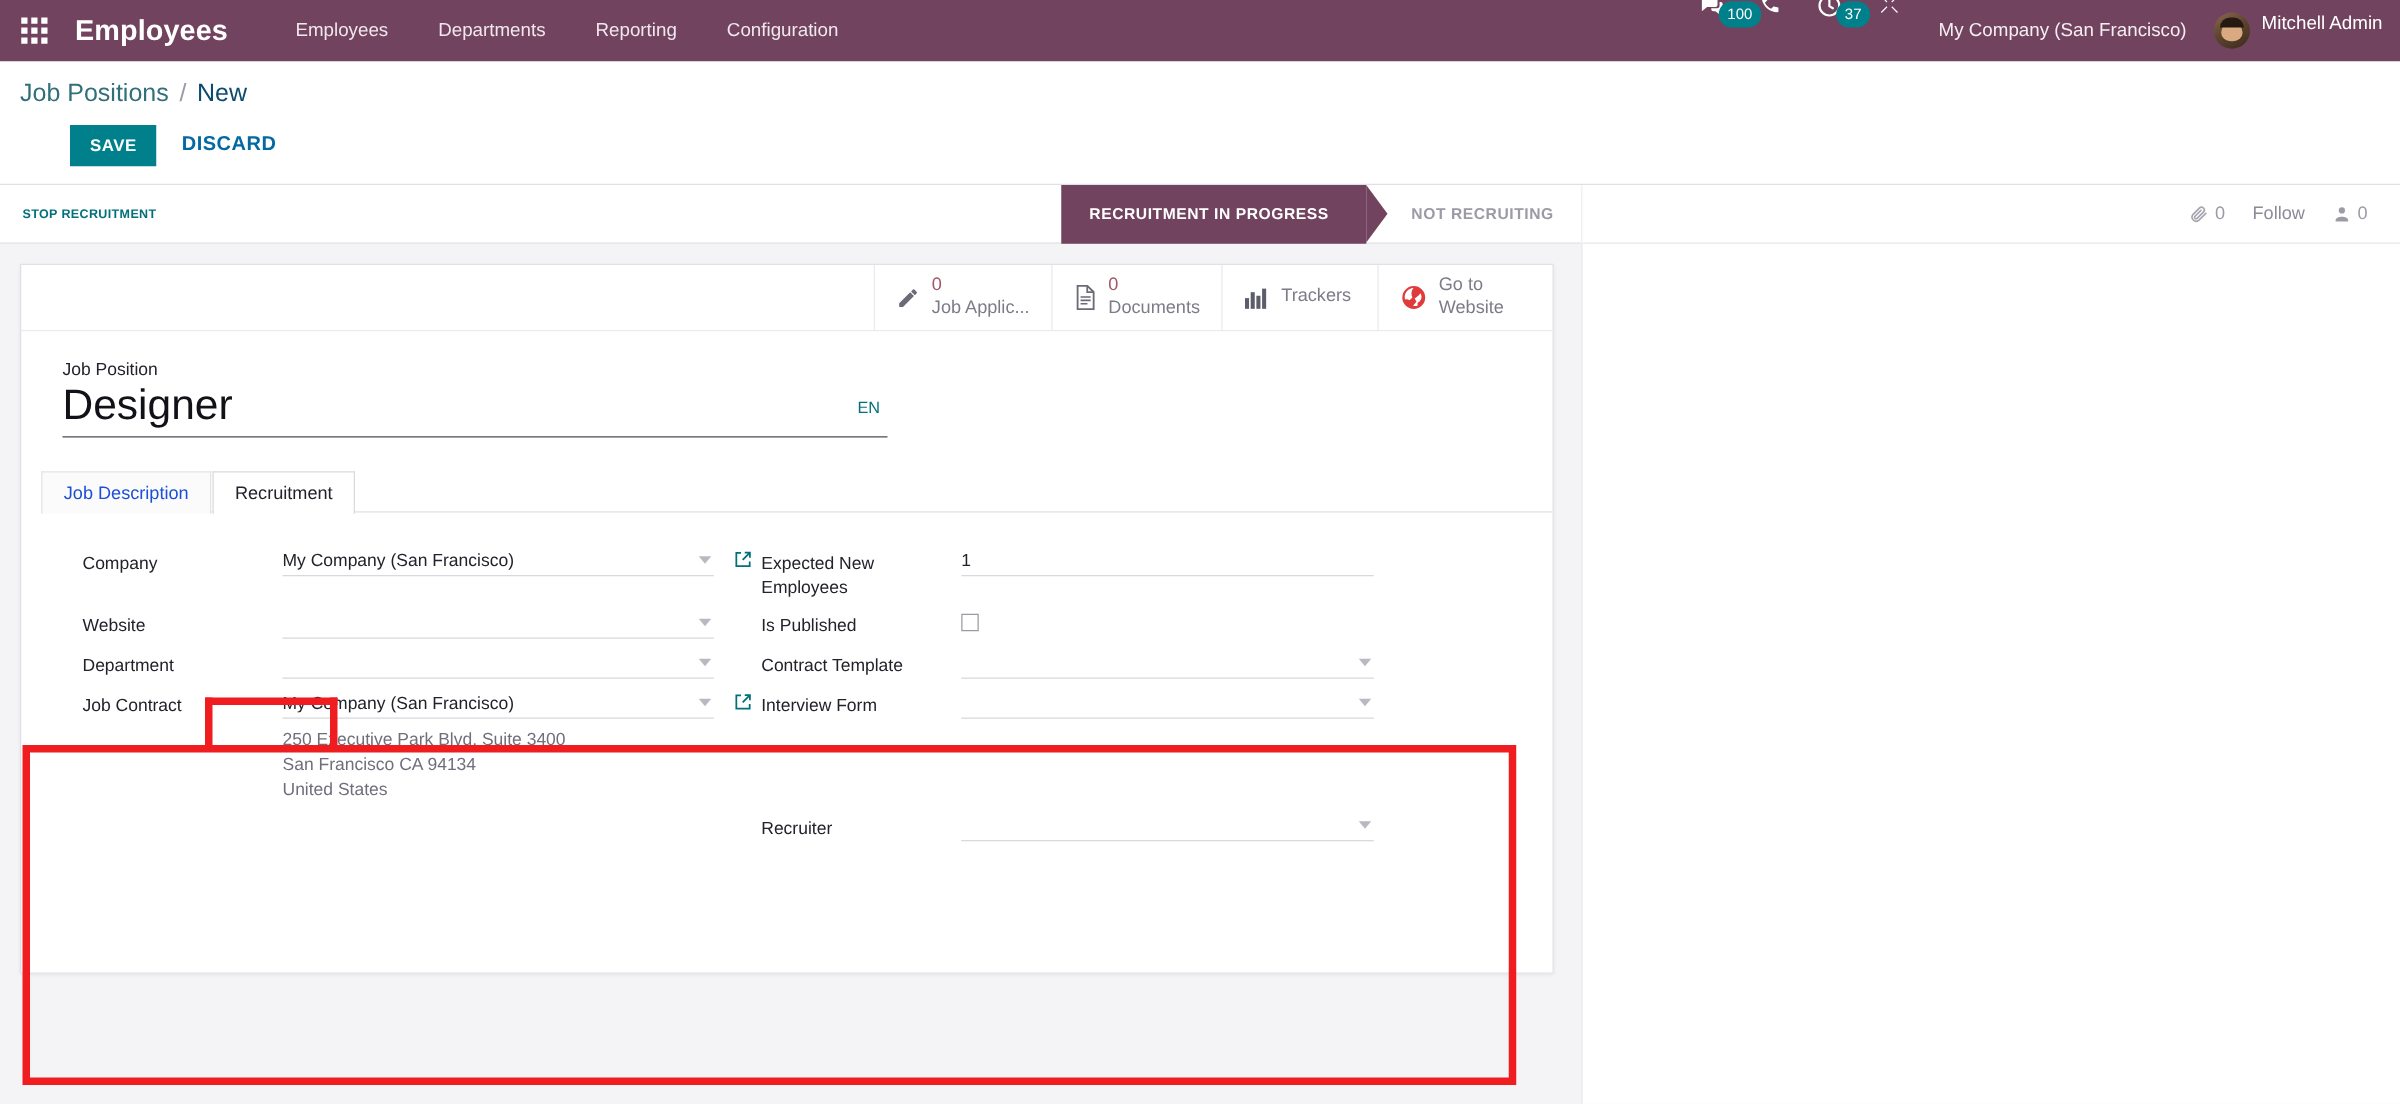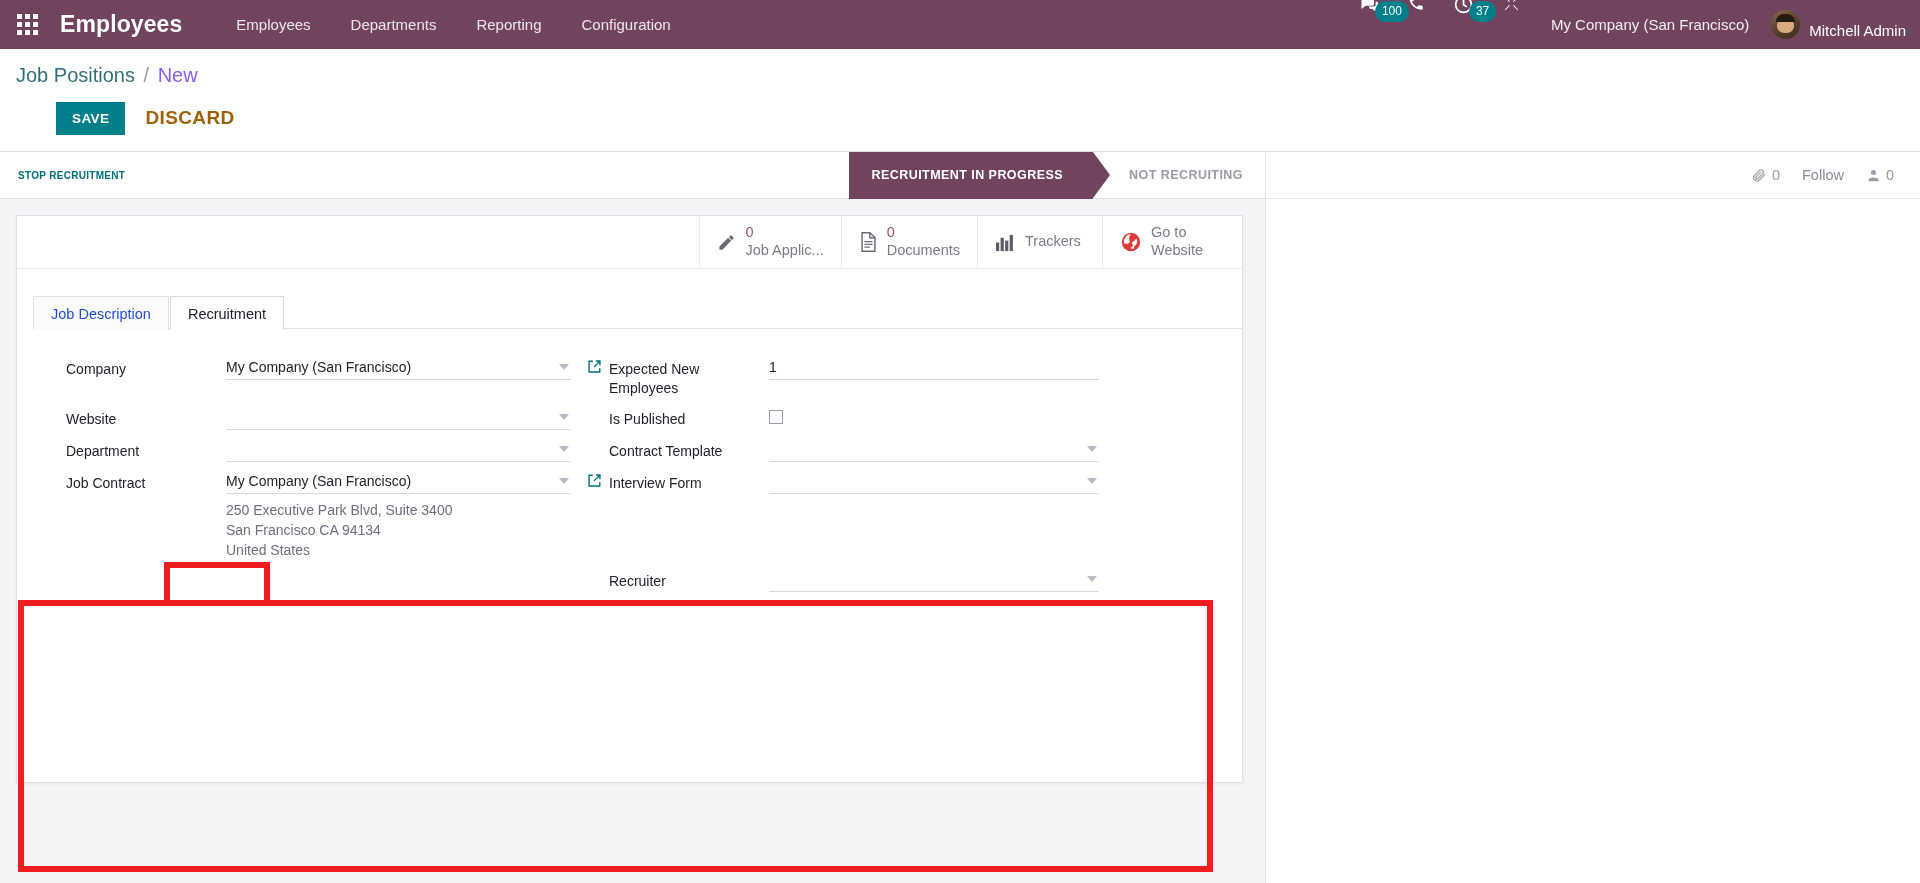--- a/index.html
+++ b/index.html
@@ -83,21 +83,21 @@
     text-align: center;
   }
   .company-name {
     font-size: 15px;
     color: #f4eef2;
     padding: 0 16px;
     cursor: pointer;
     white-space: nowrap;
   }
   .user-menu {
-    display: flex; align-items: flex-end; gap: 9px;
+    display: flex; align-items: flex-start; gap: 9px;
     padding-left: 6px; cursor: pointer;
   }
   .avatar {
     width: 29px; height: 29px; border-radius: 50%;
     background: linear-gradient(150deg,#8a6b4e 0%, #5f4530 45%, #3c2a1c 100%);
     position: relative; overflow: hidden;
     flex: 0 0 auto;
   }
   .avatar::after {
     content: ""; position: absolute;
@@ -118,42 +118,42 @@
     border-bottom: 1px solid #dfdfe4;
   }
   .breadcrumb {
     font-size: 20px;
     padding: 0 0 0 16px;
     color: #8f8f9c;
     line-height: 1.3;
   }
   .breadcrumb .bc-root { color: #31707a; cursor: pointer; }
   .breadcrumb .bc-sep { color: #9b9ba6; margin: 0 3px; }
-  .breadcrumb .bc-current { color: #8b5cf6; }
+  .breadcrumb .bc-current { color: #0c4a6e; }
   .cp-buttons {
     padding: 10px 0 13px 16px;
     display: flex; align-items: center; gap: 6px;
   }
   .btn-save {
     background: #00808a;
     color: #ffffff;
     border: none;
     font-size: 13.5px;
     font-weight: 700;
     letter-spacing: 0.4px;
     padding: 9px 16px;
     cursor: pointer;
     font-family: "Liberation Sans", sans-serif;
     margin-left: 40px;
   }
   .btn-discard {
     background: transparent;
-    color: #a16207;
+    color: #0369a1;
     border: none;
-    font-size: 19px;
+    font-size: 16px;
     font-weight: 700;
     letter-spacing: 0.4px;
     padding: 9px 14px;
     cursor: pointer;
     font-family: "Liberation Sans", sans-serif;
   }
 
   
   .main {
     display: flex;
@@ -531,20 +531,27 @@
                 <path fill="#ffffff" d="M12 3.4c-1.2 1.3-2 3.1-2 5.1 0 1.3.3 2.5.9 3.5l-2.6 2.5c-.7-.6-1.6-1-2.6-1-.5 0-1 .1-1.4.3A8.6 8.6 0 0 1 12 3.4z"></path>
                 <path fill="#ffffff" d="M17.8 8.2c.6.9 1 2 1 3.2 0 2.3-1.4 4.3-3.4 5.2l-.1 2.6c-.4.1-.9.2-1.4.2-.9 0-1.7-.2-2.5-.5l3-3.2-1.6-2.9 3.2-2.4z"></path>
               </svg>
             </span>
             <span class="stat-text">
               <span class="stat-lbl two-line">Go to Website</span>
             </span>
           </div>
         </div>
 
+        <div class="title-area">
+          <div class="title-label">Job Position</div>
+          <div class="title-row">
+            <input class="title-input" value="Designer" style="">
+            <span class="lang-tag">EN</span>
+          </div>
+        </div>
 
         <div class="notebook">
           <div class="nb-tabs">
             <div class="nb-tab inactive">Job Description</div>
             <div class="nb-tab active">Recruitment</div>
           </div>
           <div class="nb-divider"></div>
 
           <div class="form-body">
             <div class="form-grid">

